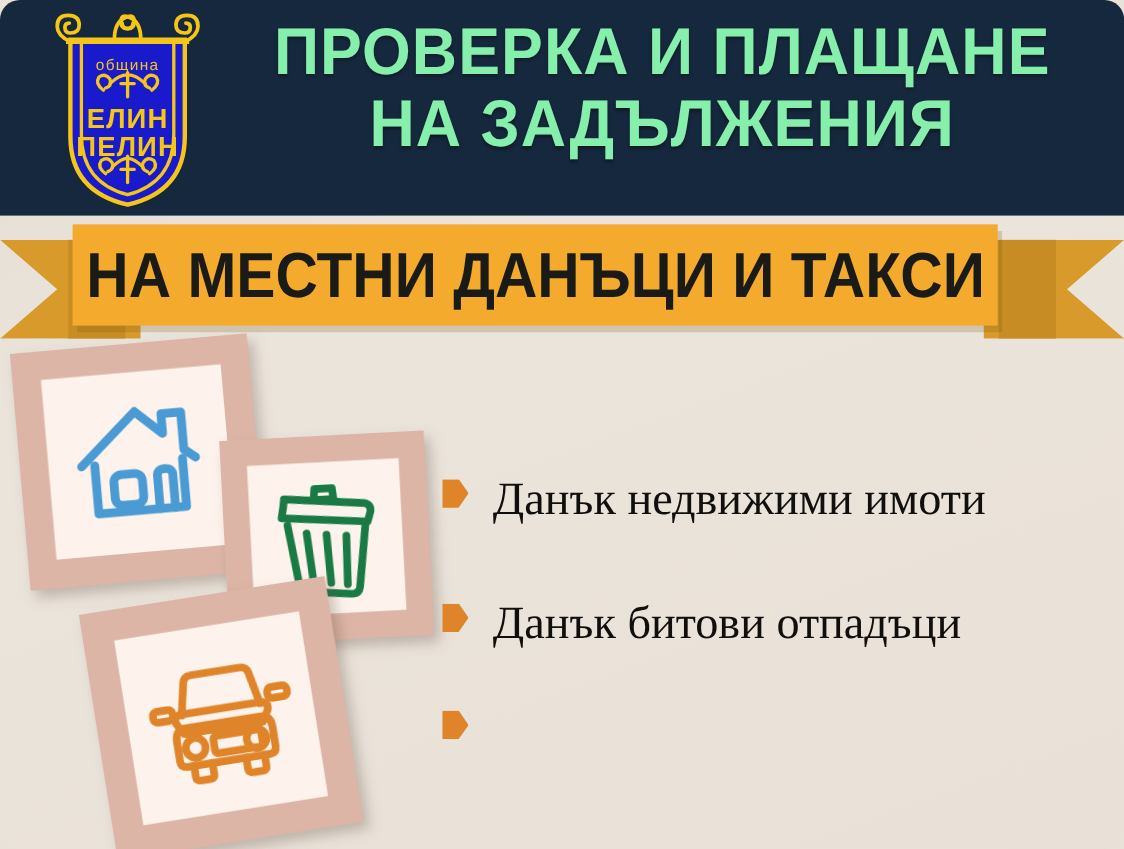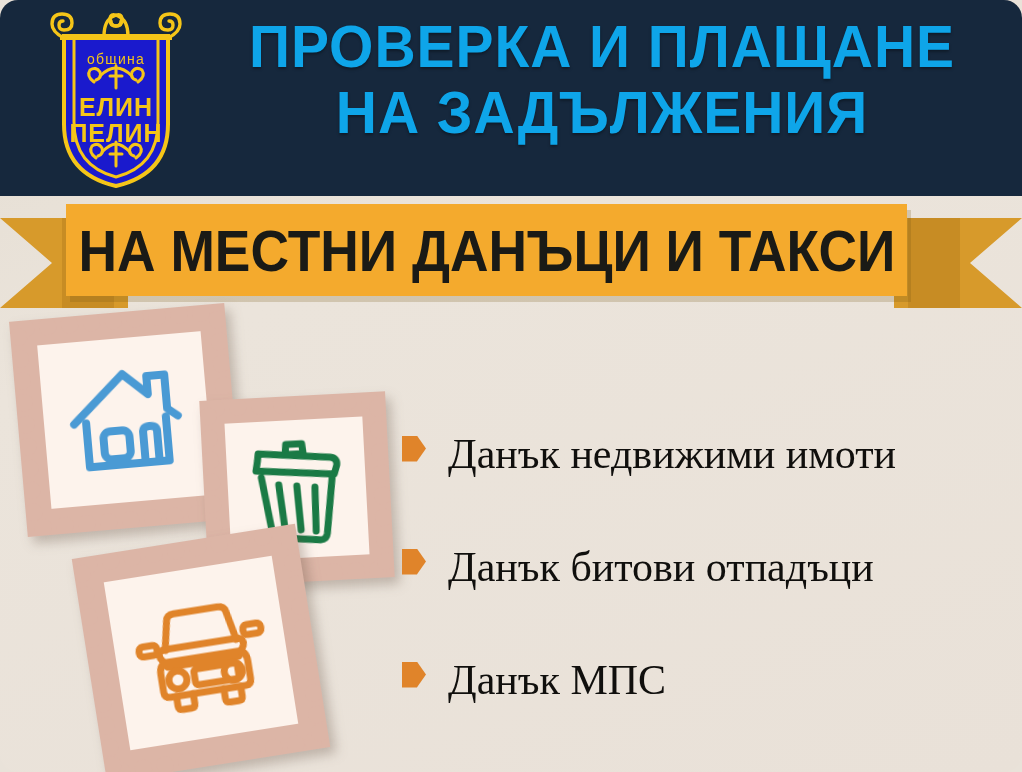--- a/index.html
+++ b/index.html
@@ -25,21 +25,21 @@
     background:#16283d;
     overflow:hidden;
   }
   .crest{
     position:absolute;left:42px;top:6px;width:148px;height:184px;
   }
   .crest svg{display:block;width:148px;height:184px;}
   .header-titles{
     position:absolute;left:196px;top:14px;width:812px;
     text-align:center;
-    color:#0ea5e9;
+    color:#86efac;
   }
   .title-line{
     font-family:"Liberation Sans", sans-serif;
     font-weight:bold;
     font-size:60px;
     line-height:66px;
     letter-spacing:1px;
     transform:scaleX(0.95);
     white-space:nowrap;
     text-shadow:0 2px 3px rgba(0,0,0,0.35);
@@ -354,17 +354,16 @@
     <div class="bullet-row">
       <span class="bullet-mark"></span>
       <span class="bullet-text">Данък недвижими имоти</span>
     </div>
     <div class="bullet-row">
       <span class="bullet-mark"></span>
       <span class="bullet-text">Данък битови отпадъци</span>
     </div>
     <div class="bullet-row">
       <span class="bullet-mark"></span>
-      <span class="bullet-text">Данък МПС</span>
     </div>
   </div>
 
 </div>
 
 </body></html>

